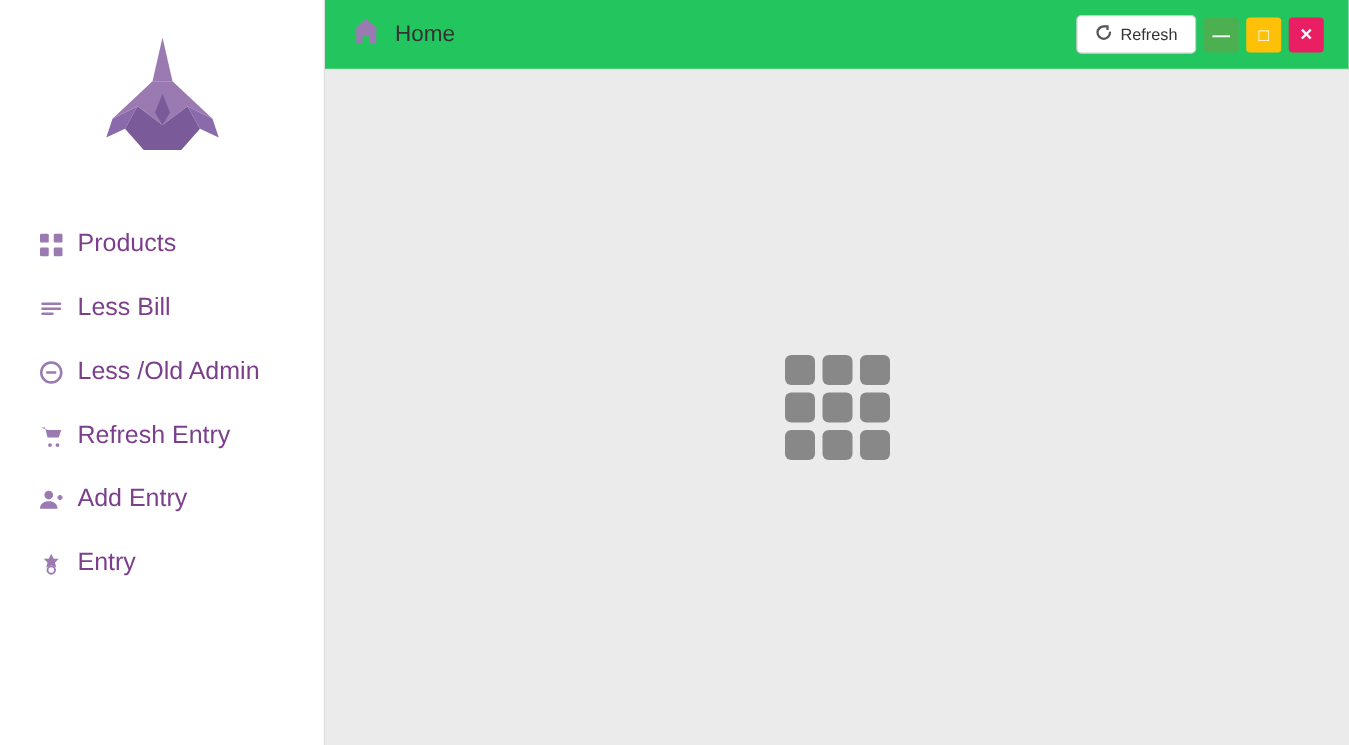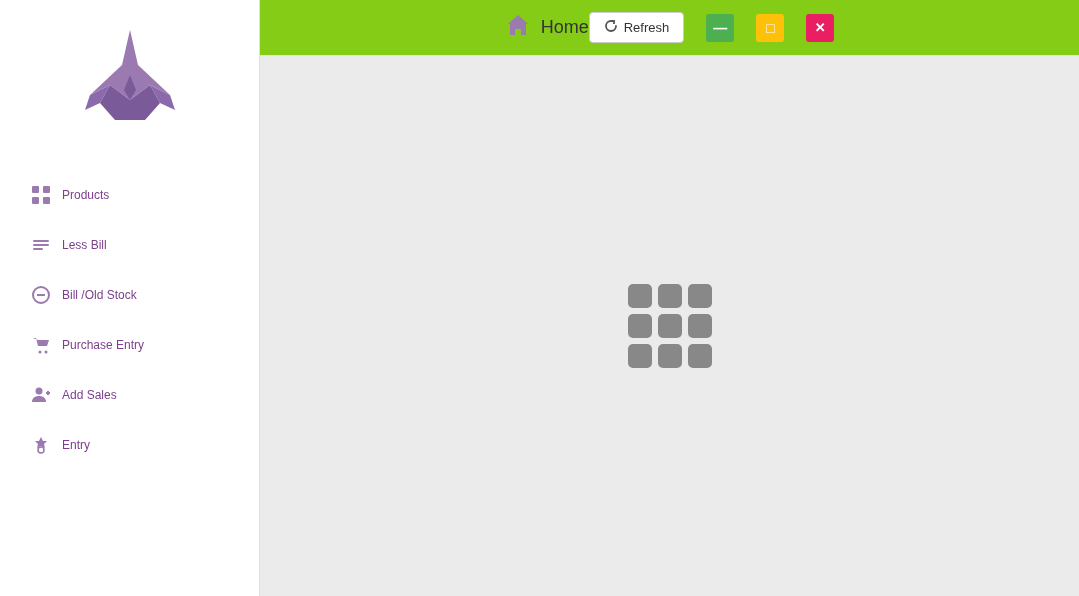--- a/index.html
+++ b/index.html
@@ -34,21 +34,21 @@
       padding: 0 10px;
     }
 
     .nav-item {
       display: flex;
       align-items: center;
       gap: 10px;
       padding: 14px 20px;
       cursor: pointer;
       color: #7b3f8c;
-      font-size: 12px;
+      font-size: 20px;
       font-weight: 500;
       border-radius: 4px;
       transition: background 0.15s;
     }
 
     .nav-icon {
       width: 22px;
       height: 22px;
       display: inline-flex;
       align-items: center;
@@ -58,26 +58,26 @@
 
     
     #main {
       flex: 1;
       display: flex;
       flex-direction: column;
       height: 596px;
     }
 
     #header {
-      background: #84cc16;
+      background: #22c55e;
       height: 56px;
       display: flex;
       align-items: center;
       padding: 0 20px;
-      justify-content: center;
+      justify-content: space-between;
       border-bottom: 1px solid #e0e0e0;
     }
 
     #header-left {
       display: flex;
       align-items: center;
       gap: 10px;
     }
 
     #home-icon-container {
@@ -87,21 +87,21 @@
 
     #page-title {
       font-size: 18px;
       color: #333;
       font-weight: 500;
     }
 
     #header-right {
       display: flex;
       align-items: center;
-      gap: 22px;
+      gap: 6px;
     }
 
     #refresh-btn {
       border: 1px solid #ccc;
       background: #fff;
       padding: 6px 14px;
       border-radius: 4px;
       cursor: pointer;
       display: flex;
       align-items: center;
@@ -210,44 +210,44 @@
       <span>Less Bill</span>
     </div>
 
     <div class="nav-item">
       <span class="nav-icon">
         <svg width="20" height="20" viewBox="0 0 20 20" fill="none" stroke="#9a7ab0" stroke-width="2">
           <circle cx="10" cy="10" r="8"></circle>
           <line x1="6" y1="10" x2="14" y2="10"></line>
         </svg>
       </span>
-      <span>Bill /Old Stock</span>
+      <span>Less /Old Admin</span>
     </div>
 
     <div class="nav-item">
       <span class="nav-icon">
         <svg width="20" height="20" viewBox="0 0 20 20" fill="#9a7ab0">
           <path d="M2 3h3l2 8h9l2-6H7"></path>
           <circle cx="9" cy="17" r="1.5"></circle>
           <circle cx="15" cy="17" r="1.5"></circle>
         </svg>
       </span>
-      <span>Purchase Entry</span>
+      <span>Refresh Entry</span>
     </div>
 
     <div class="nav-item">
       <span class="nav-icon">
         <svg width="20" height="20" viewBox="0 0 20 20" fill="#9a7ab0">
           <circle cx="8" cy="6" r="3.5"></circle>
           <path d="M1 17c0-4 3-6 7-6s7 2 7 6"></path>
           <line x1="15" y1="8" x2="19" y2="8" stroke="#9a7ab0" stroke-width="2"></line>
           <line x1="17" y1="6" x2="17" y2="10" stroke="#9a7ab0" stroke-width="2"></line>
         </svg>
       </span>
-      <span>Add Sales</span>
+      <span>Add Entry</span>
     </div>
 
     <div class="nav-item">
       <span class="nav-icon">
         <svg width="20" height="20" viewBox="0 0 20 20" fill="#9a7ab0">
           <path d="M10 2l2 4h4l-3 3 1 4-4-2-4 2 1-4-3-3h4z"></path>
           <circle cx="10" cy="15" r="3" fill="none" stroke="#9a7ab0" stroke-width="1.5"></circle>
         </svg>
       </span>
       <span>Entry</span>

